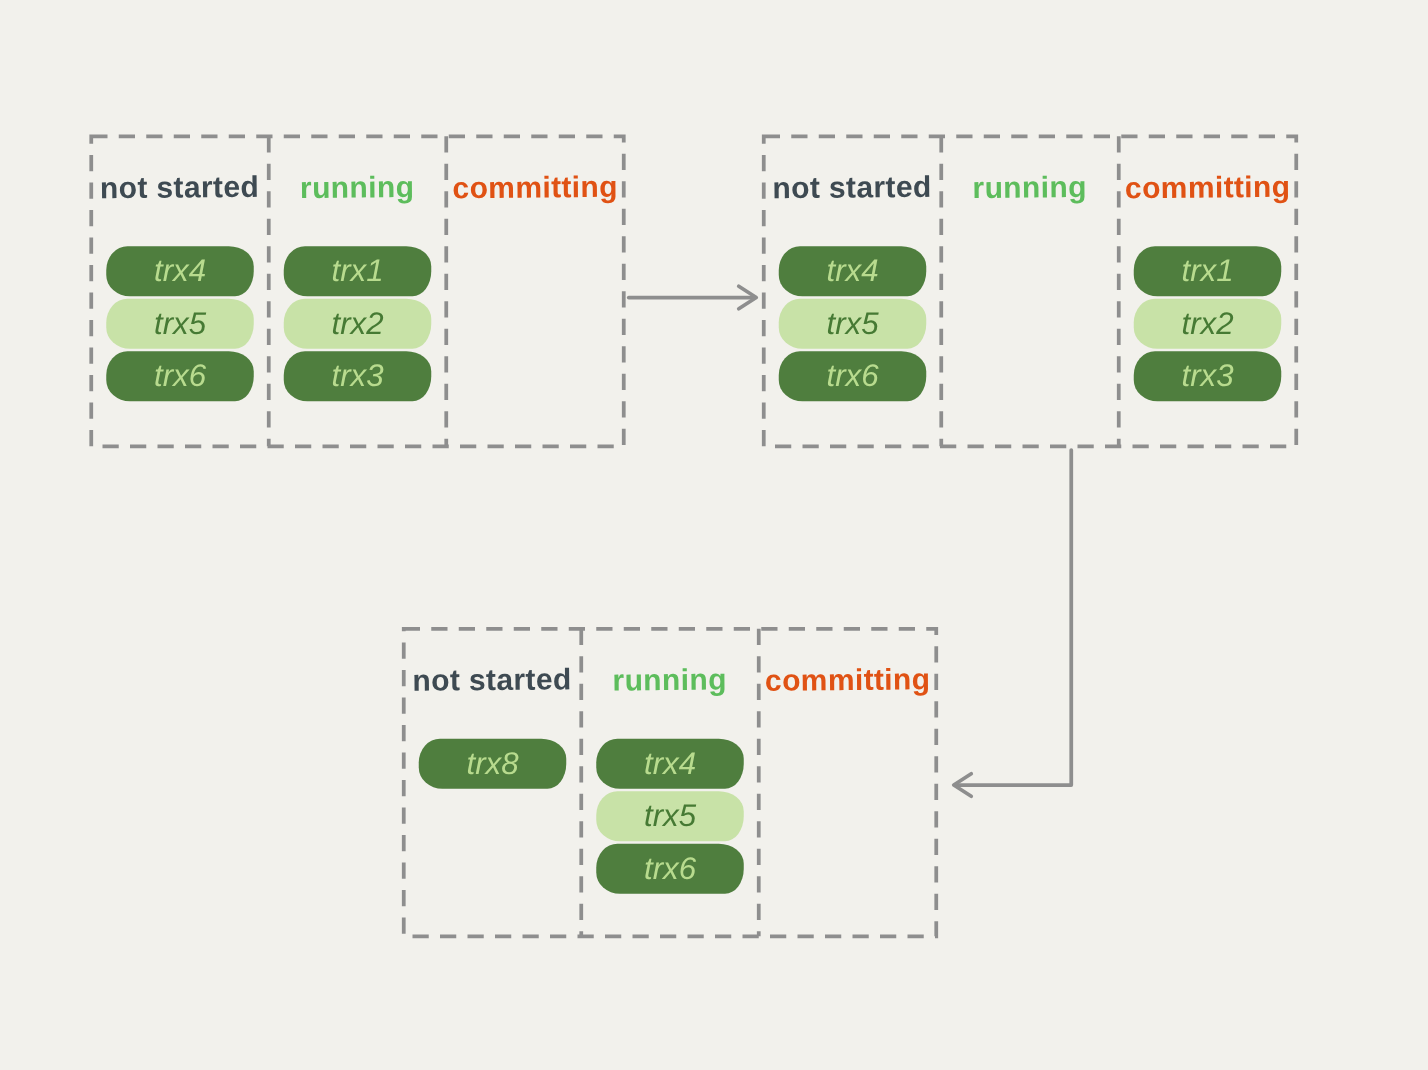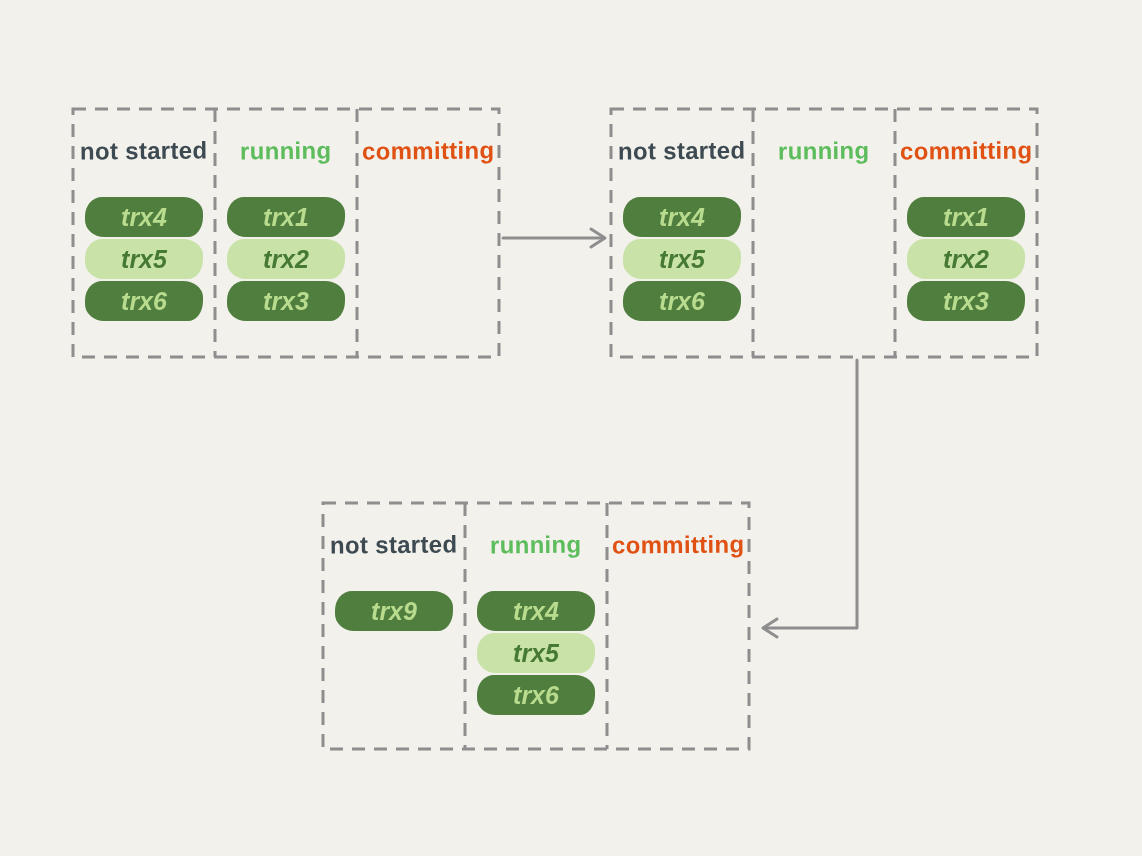--- a/index.html
+++ b/index.html
@@ -51,21 +51,21 @@
     align-items: center;
   }
   .pill {
     width: 118px;
     height: 40px;
     margin-bottom: 2px;
     display: flex;
     align-items: center;
     justify-content: center;
     font-size: 25px;
-    font-weight: 700;
+    font-weight: 400;
     font-style: italic;
     border-radius: 17px 20px 15px 19px / 19px 16px 20px 17px;
   }
   .pill:nth-child(odd) {
     background: var(--pill-dark-bg, #4f7e3e);
     color: var(--pill-dark-text, #b8db8e);
   }
   .pill:nth-child(even) {
     background: var(--pill-light-bg, #c8e2a7);
     color: var(--pill-light-text, #467a34);
@@ -137,21 +137,21 @@
     <div class="pill-stack">
       <div class="pill">trx1</div>
       <div class="pill">trx2</div>
       <div class="pill">trx3</div>
     </div>
   </div>
 
   <div class="col" style="left:323px; top:503px; height:246px;">
     <div class="col-header h-notstarted">not started</div>
     <div class="pill-stack">
-      <div class="pill">trx9</div>
+      <div class="pill">trx8</div>
     </div>
   </div>
   <div class="col" style="left:465px; top:503px; height:246px;">
     <div class="col-header h-running">running</div>
     <div class="pill-stack">
       <div class="pill">trx4</div>
       <div class="pill">trx5</div>
       <div class="pill">trx6</div>
     </div>
   </div>

